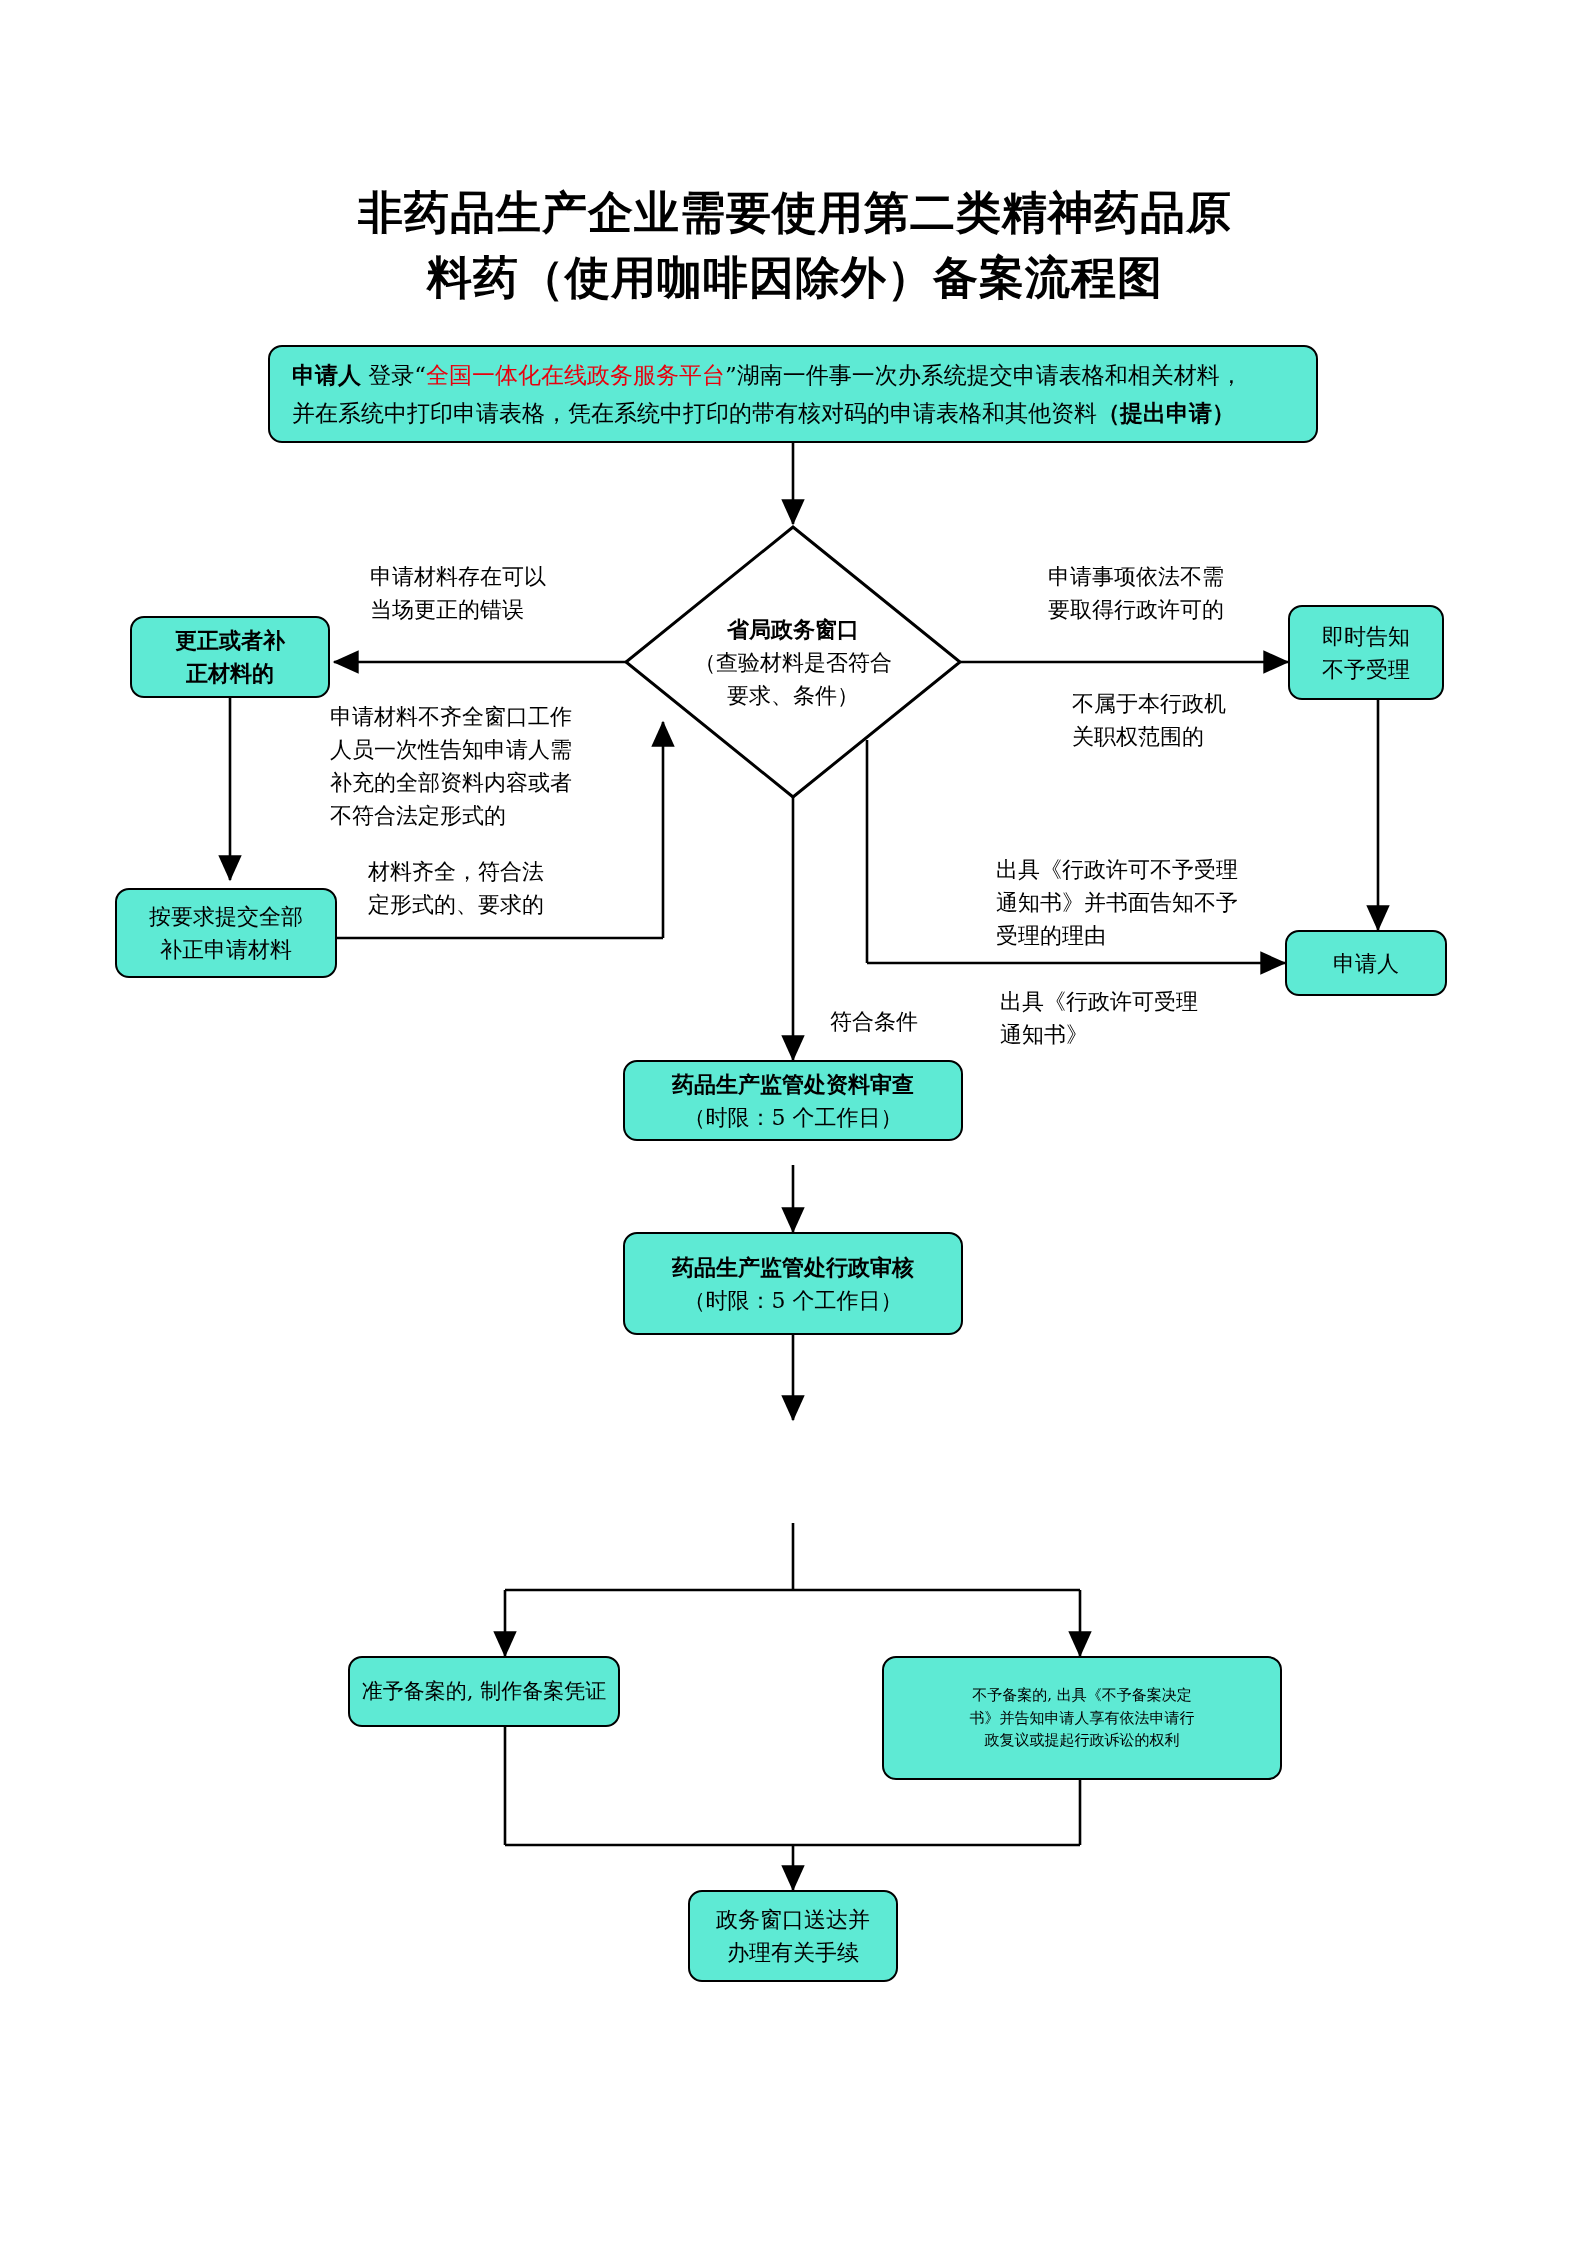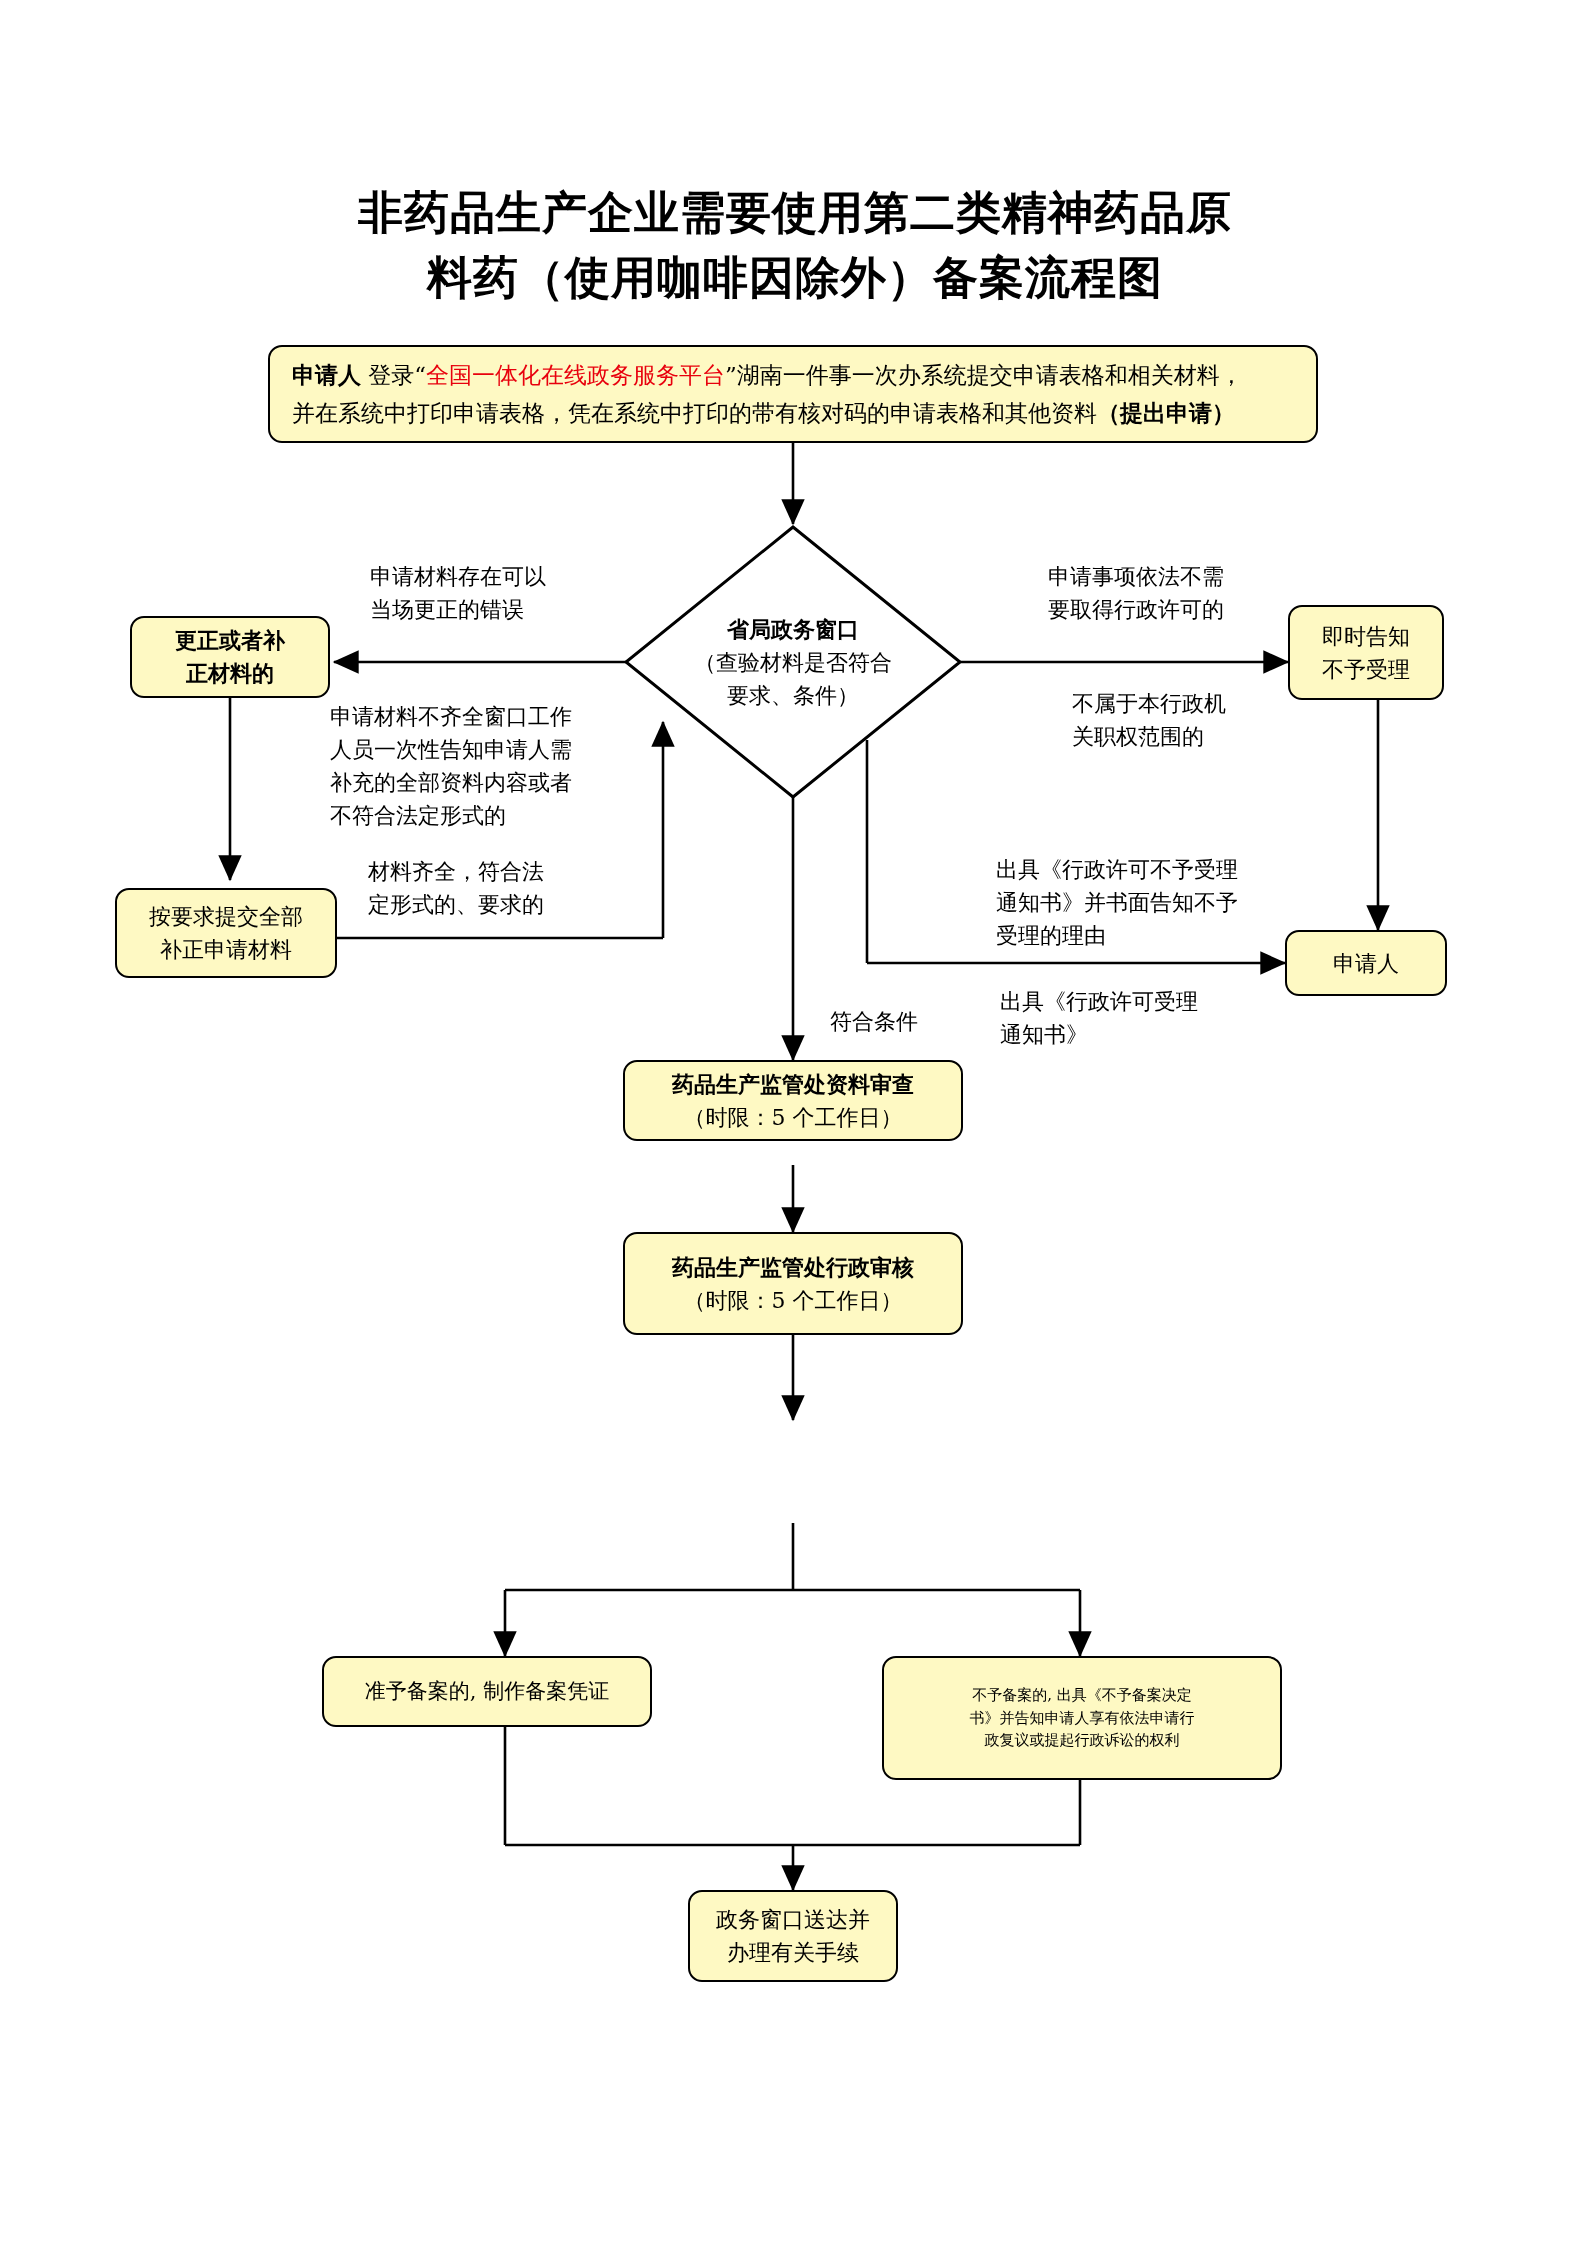--- a/index.html
+++ b/index.html
@@ -31,21 +31,21 @@
     line-height: 1.45;
     letter-spacing: 1px;
   }
   .title .t-line { display: block; }
 
   
   .node {
     position: absolute;
     box-sizing: border-box;
     border: 2.5px solid #000;
-    background: #fef9c3;
+    background: #5eead4;
     display: flex;
     flex-direction: column;
     align-items: center;
     justify-content: center;
     text-align: center;
     font-size: 22px;
     line-height: 1.5;
     padding: 4px 8px;
   }
   .node.round { border-radius: 14px; }
@@ -203,21 +203,21 @@
     <span class="ln b">药品生产监管处资料审查</span>
     <span class="ln">（时限：5 个工作日）</span>
   </div>
 
   <div class="node round" style="left:623px; top:1232px; width:340px; height:103px;">
     <span class="ln b">药品生产监管处行政审核</span>
     <span class="ln">（时限：5 个工作日）</span>
   </div>
 
 
-  <div class="node round" style="left:322px; top:1656px; width:330px; height:71px; font-size:21px;">
+  <div class="node round" style="left:348px; top:1656px; width:272px; height:71px; font-size:21px;">
     <span class="ln">准予备案的, 制作备案凭证</span>
   </div>
 
   <div class="node round" style="left:882px; top:1656px; width:400px; height:124px; font-size:15px;">
     <span class="ln">不予备案的, 出具《不予备案决定</span>
     <span class="ln">书》并告知申请人享有依法申请行</span>
     <span class="ln">政复议或提起行政诉讼的权利</span>
   </div>
 
   <div class="node round" style="left:688px; top:1890px; width:210px; height:92px;">

